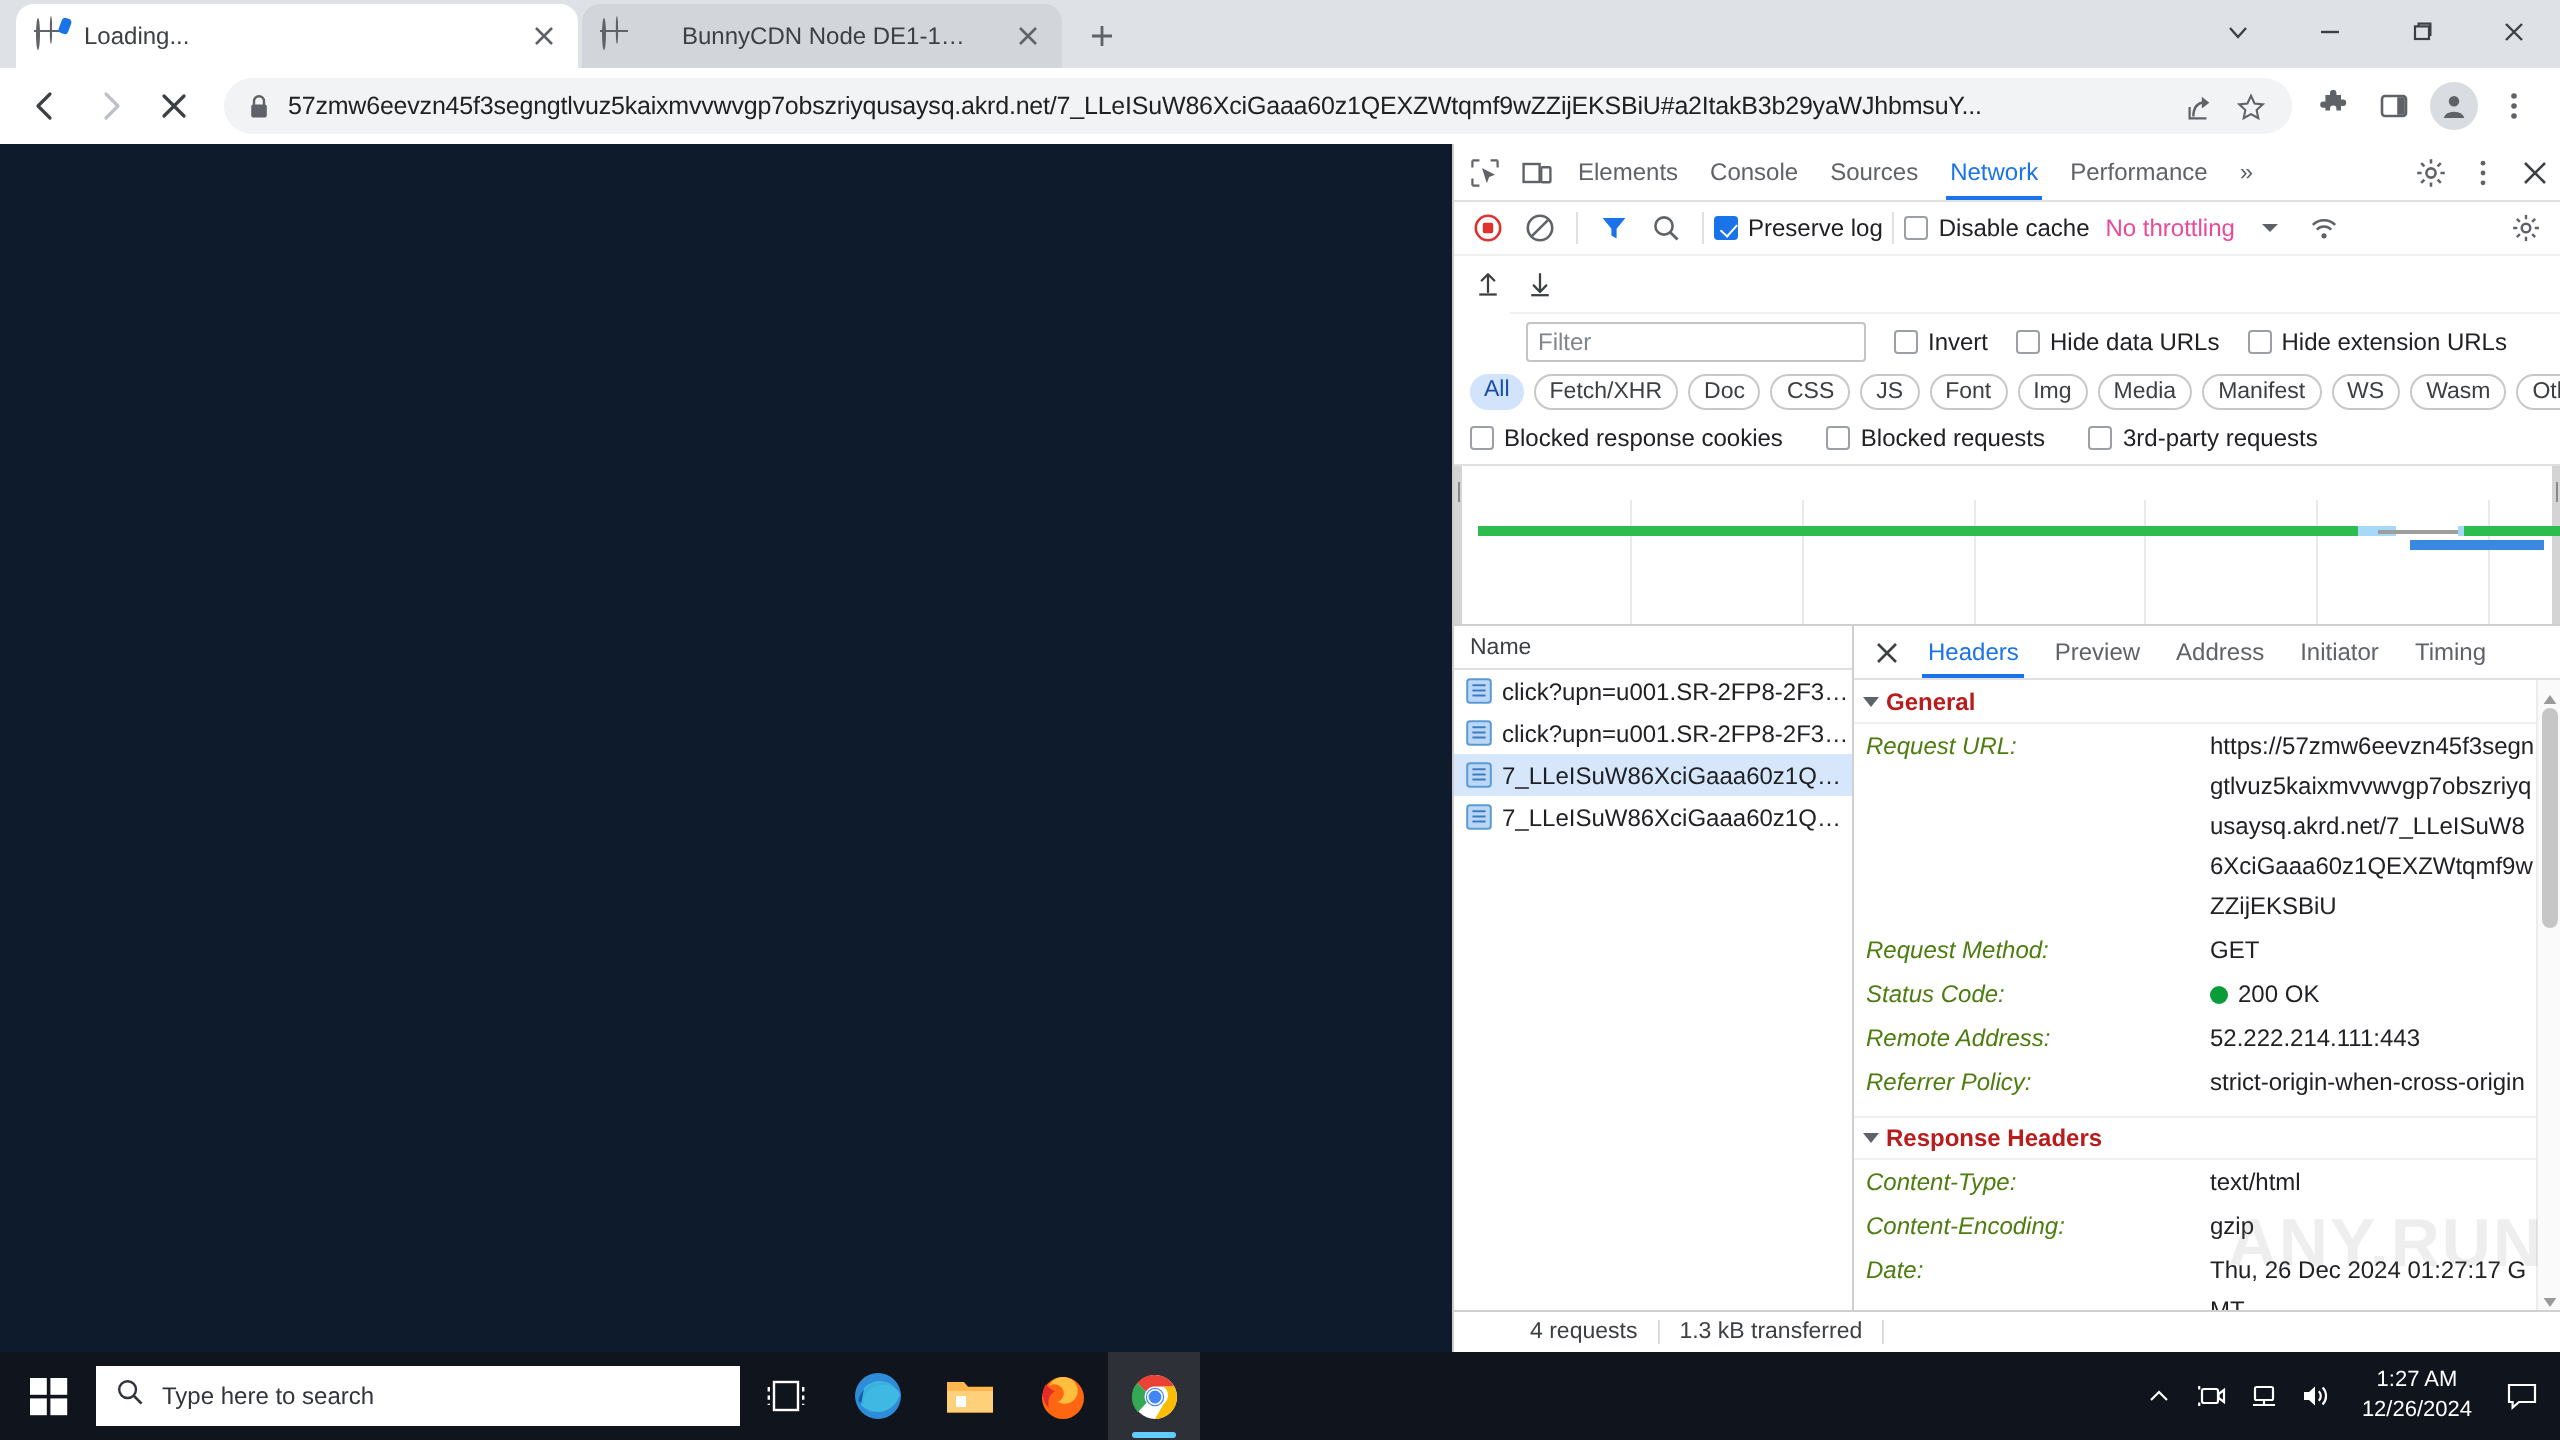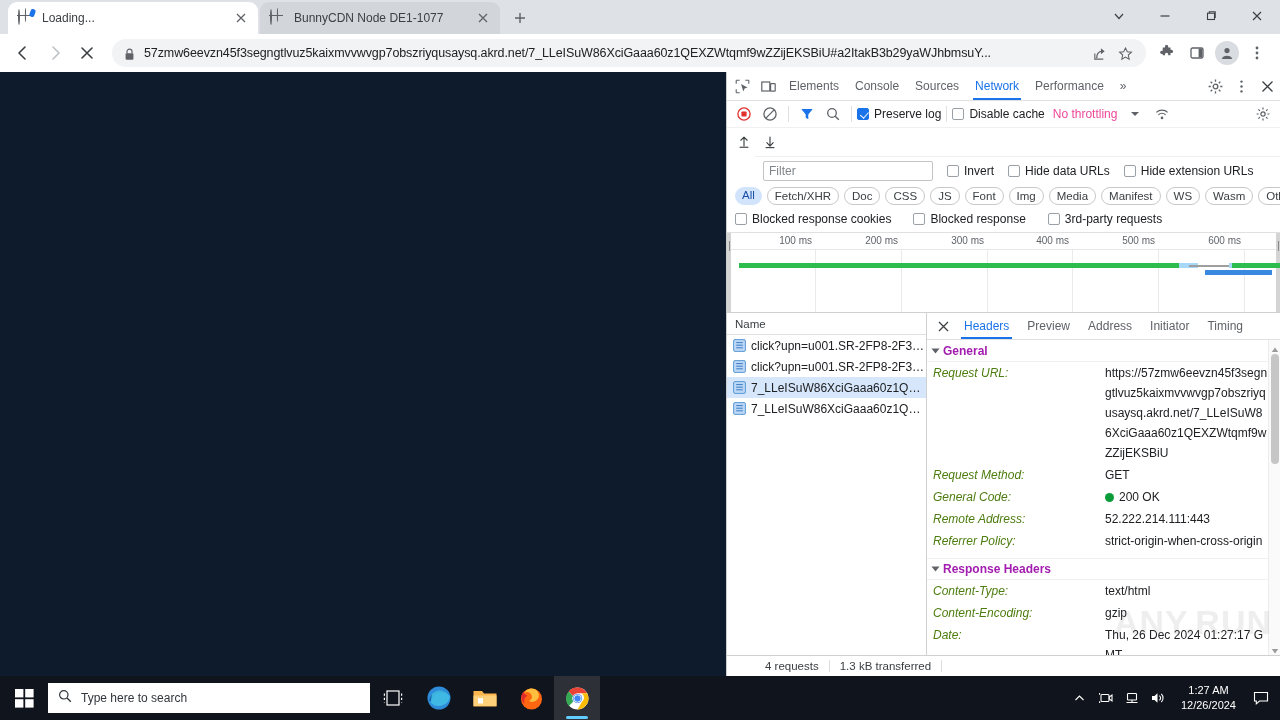--- a/index.html
+++ b/index.html
@@ -10,22 +10,22 @@
     background: #dee1e6;
   }
   body { position: relative; }
 
   
   #browser { position: absolute; left: 0; top: 0; width: 1280px; height: 676px; background: #dee1e6; }
 
   
   .tabstrip { position: relative; height: 34px; background: #dee1e6; display: flex; align-items: flex-end; padding-left: 8px; }
   .tab { height: 32px; display: flex; align-items: center; border-radius: 9px 9px 0 0; position: relative; font-size: 12px; color: #3c4043; padding: 0 8px 0 10px; }
-  .tab.active { background: #fff; width: 250px; }
-  .tab.inactive { background: #d2d5da; width: 240px; margin-left: 2px; }
+  .tab.active { background: #fff; width: 281px; }
+  .tab.inactive { background: #d2d5da; width: 240px; margin-left: 2px; gap: 16px; }
   .tab-fav { width: 16px; height: 16px; flex: 0 0 16px; margin-right: 8px; position: relative; }
   .globe { width: 14px; height: 14px; border-radius: 50%; border: 1.6px solid #5f6368; position: relative; }
   .globe::before { content:""; position:absolute; left:-1.6px; top:5px; width:14px; height:1.4px; background:#5f6368; }
   .globe::after { content:""; position:absolute; left:5.5px; top:-1.6px; width:1.4px; height:14px; background:#5f6368; border-radius:50%; transform: scaleX(1.1); }
   .spinner-dot { position: absolute; right: -1px; top: -1px; width: 5px; height: 8px; background: #1a73e8; border-radius: 2px; transform: rotate(20deg); }
   .tab-title { flex: 1; white-space: nowrap; overflow: hidden; text-overflow: ellipsis; font-size: 12px; }
   .tab-close { width: 18px; height: 18px; flex: 0 0 18px; display: flex; align-items: center; justify-content: center; border-radius: 50%; }
   .tab-close svg { width: 10px; height: 10px; }
   .newtab { width: 28px; height: 28px; margin-left: 6px; margin-bottom: 2px; display: flex; align-items: center; justify-content: center; border-radius: 50%; }
 
@@ -99,21 +99,21 @@
   .reqname { overflow: hidden; text-overflow: ellipsis; white-space: nowrap; }
 
   .detail { flex: 1; display: flex; flex-direction: column; min-width: 0; background: #fff; position: relative; }
   .det-tabs { height: 27px; display: flex; align-items: center; border-bottom: 1px solid #e0e0e0; padding-left: 4px; }
   .det-close { width: 24px; height: 24px; display:flex; align-items:center; justify-content:center; flex:0 0 24px; }
   .det-close svg { width: 11px; height: 11px; }
   .det-tab { padding: 0 9px; height: 26px; line-height: 26px; font-size: 12px; color: #5f6368; position: relative; white-space: nowrap; }
   .det-tab.active { color: #1a73e8; }
   .det-tab.active::after { content:""; position:absolute; left:6px; right:6px; bottom:0; height:2px; background:#1a73e8; }
   .det-body { flex: 1; overflow: hidden; position: relative; padding-right: 12px; }
-  .sect-title { display: flex; align-items: center; gap: 5px; height: 22px; padding-left: 6px; font-size: 12px; font-weight: bold; color: #a21caf; border-bottom: 1px solid #f0f0f0; background: #fff; }
+  .sect-title { display: flex; align-items: center; gap: 5px; height: 22px; padding-left: 6px; font-size: 12px; font-weight: bold; color: #b91c1c; border-bottom: 1px solid #f0f0f0; background: #fff; }
   .tri { width: 0; height: 0; border-left: 5px solid #5f6368; border-top: 4px solid transparent; border-bottom: 4px solid transparent; transform: rotate(90deg); flex: 0 0 5px; }
   .hrow { display: flex; padding: 1px 0 1px 6px; font-size: 12px; line-height: 20px; }
   .hkey { width: 172px; flex: 0 0 172px; color: #4d7c0f; font-style: italic; }
   .hval { flex: 1; color: #202124; word-break: break-all; }
   .statusdot { width: 9px; height: 9px; border-radius: 50%; background: #0a9c38; display: inline-block; margin-right: 5px; vertical-align: -1px; }
   .scrollbar { position: absolute; right: 0; top: 0; bottom: 0; width: 12px; background: #fafafa; border-left: 1px solid #ececec; }
   .sb-thumb { position: absolute; left: 2px; width: 8px; background: #c6c6c6; border-radius: 4px; }
   .sb-arrow { position: absolute; left: 2px; width: 8px; height: 8px; }
 
   .statusbar { height: 21px; display: flex; align-items: center; border-top: 1px solid #d0d0d0; font-size: 11.5px; color: #3c4043; padding-left: 28px; gap: 0; background: #fff; }
@@ -405,37 +405,29 @@
     <div class="pill">Other</div>
   </div>
 
   <div class="blockrow">
     <label class="cbox">
       <span class="chk"></span>
       <span>Blocked response cookies</span>
     </label>
     <label class="cbox">
       <span class="chk"></span>
-      <span>Blocked response</span>
+      <span>Blocked requests</span>
     </label>
     <label class="cbox">
       <span class="chk"></span>
       <span>3rd-party requests</span>
     </label>
   </div>
 
   <div class="overview">
-    <div class="ov-ruler">
-      <div class="ov-tick" style="left:88px">100 ms</div>
-      <div class="ov-tick" style="left:174px">200 ms</div>
-      <div class="ov-tick" style="left:260px">300 ms</div>
-      <div class="ov-tick" style="left:345px">400 ms</div>
-      <div class="ov-tick" style="left:431px">500 ms</div>
-      <div class="ov-tick" style="left:517px">600 ms</div>
-    </div>
     <div class="ov-grid" style="left:88px"></div>
     <div class="ov-grid" style="left:174px"></div>
     <div class="ov-grid" style="left:260px"></div>
     <div class="ov-grid" style="left:345px"></div>
     <div class="ov-grid" style="left:431px"></div>
     <div class="ov-grid" style="left:517px"></div>
     <div class="ov-handle" style="left:0"></div>
     <div class="ov-handle" style="right:0"></div>
 
     <div class="barrow" style="left:0; right:0;">
@@ -511,21 +503,21 @@
         </div>
         <div class="hrow">
           <span class="hkey">Request URL:</span>
           <span class="hval">https://57zmw6eevzn45f3segngtlvuz5kaixmvvwvgp7obszriyqusaysq.akrd.net/7_LLeISuW86XciGaaa60z1QEXZWtqmf9wZZijEKSBiU</span>
         </div>
         <div class="hrow">
           <span class="hkey">Request Method:</span>
           <span class="hval">GET</span>
         </div>
         <div class="hrow">
-          <span class="hkey">General Code:</span>
+          <span class="hkey">Status Code:</span>
           <span class="hval"><span class="statusdot"></span><span>200 OK</span></span>
         </div>
         <div class="hrow">
           <span class="hkey">Remote Address:</span>
           <span class="hval">52.222.214.111:443</span>
         </div>
         <div class="hrow">
           <span class="hkey">Referrer Policy:</span>
           <span class="hval">strict-origin-when-cross-origin</span>
         </div>

